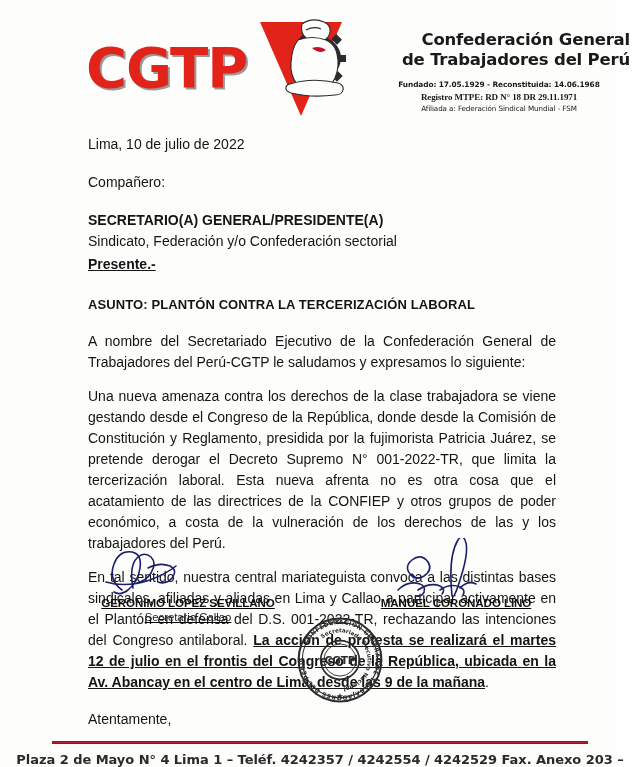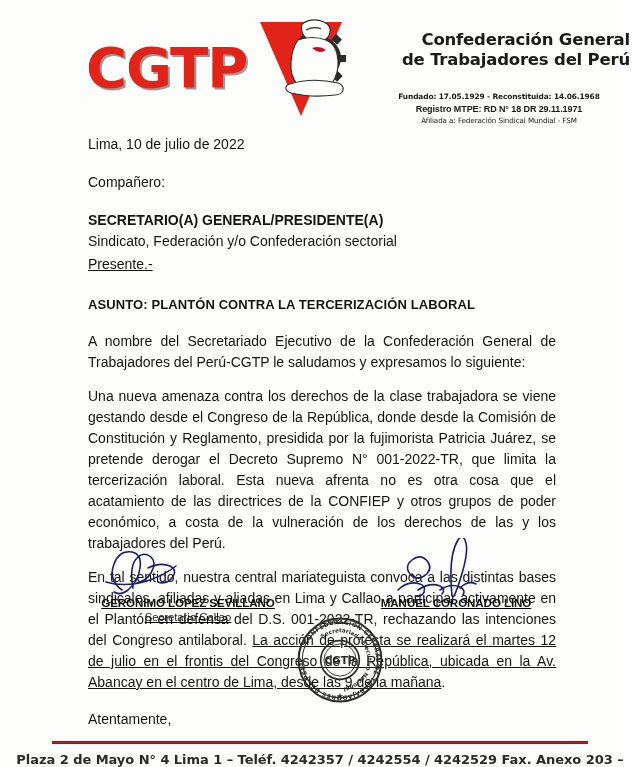--- a/index.html
+++ b/index.html
@@ -51,33 +51,33 @@
   .hdr-line {
     font-family: "DejaVu Sans", sans-serif;
     font-weight: bold;
     font-size: 16.5px;
     color: #1a1a1a;
     line-height: 1.22;
     letter-spacing: -0.2px;
     text-align: right;
   }
   #hdr-fine {
-    margin-top: 22px;
+    margin-top: 10px;
     text-align: center;
     color: #1a1a1a;
   }
   .fine1, .fine3 {
     font-family: "DejaVu Sans", sans-serif;
     font-size: 7.4px;
     font-weight: bold;
     line-height: 1.45;
     letter-spacing: -0.1px;
   }
   .fine2 {
-    font-family: Liberation Sans, sans-serif;
+    font-family: Liberation Serif, serif;
     font-size: 9px;
     font-weight: bold;
     line-height: 1.5;
     letter-spacing: -0.1px;
   }
   .fine3 { font-weight: normal; font-size: 7.2px; }
 
   
   #body-wrap {
     position: absolute;
@@ -88,21 +88,21 @@
     font-family: "Liberation Sans", sans-serif;
     font-size: 14px;
     color: #141414;
     line-height: 1.5;
     text-align: justify;
     margin: 0 0 13px 0;
   }
   .plain { text-align: left; }
   .gap-sm { margin-bottom: 17px; }
   .bold { font-weight: bold; }
-  .bu { font-weight: normal; text-decoration: underline; }
+  .bu { font-weight: bold; text-decoration: underline; }
   #addressee { margin-bottom: 20px; line-height: 1.45; }
   #asunto {
     font-weight: bold;
     font-size: 13px;
     margin-bottom: 16px;
     letter-spacing: 0.1px;
   }
 
   
   #sig-area {

